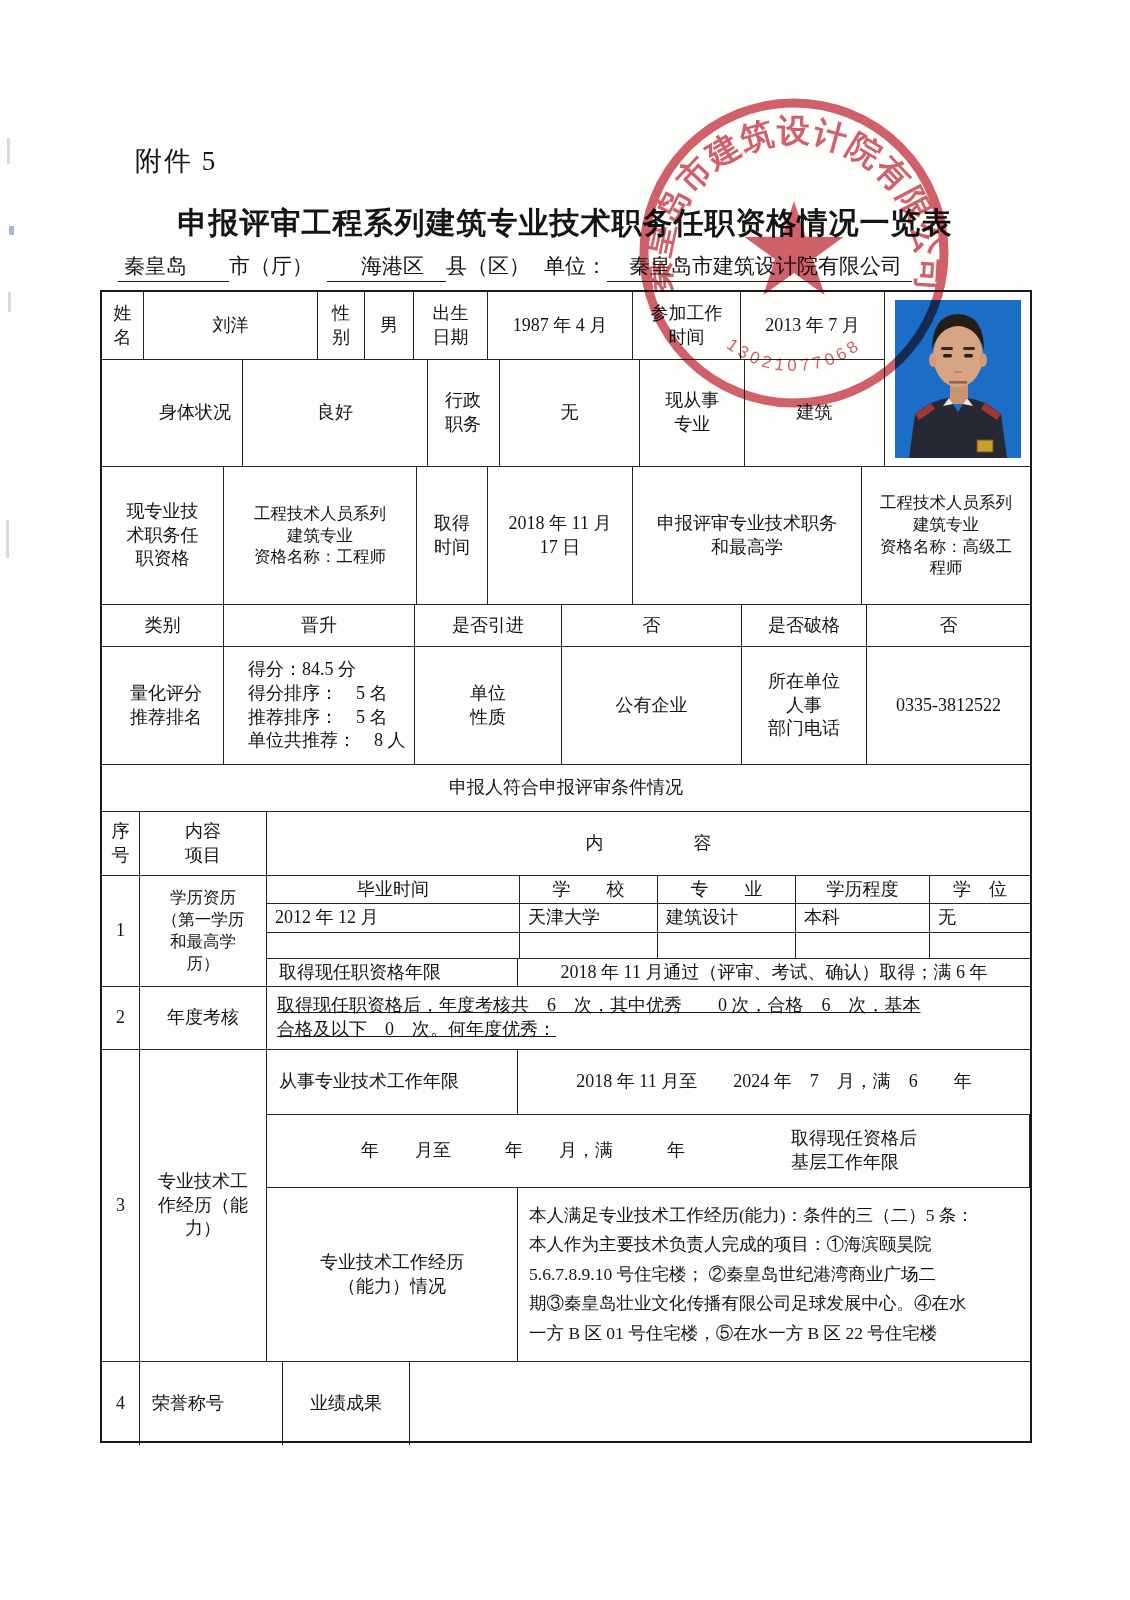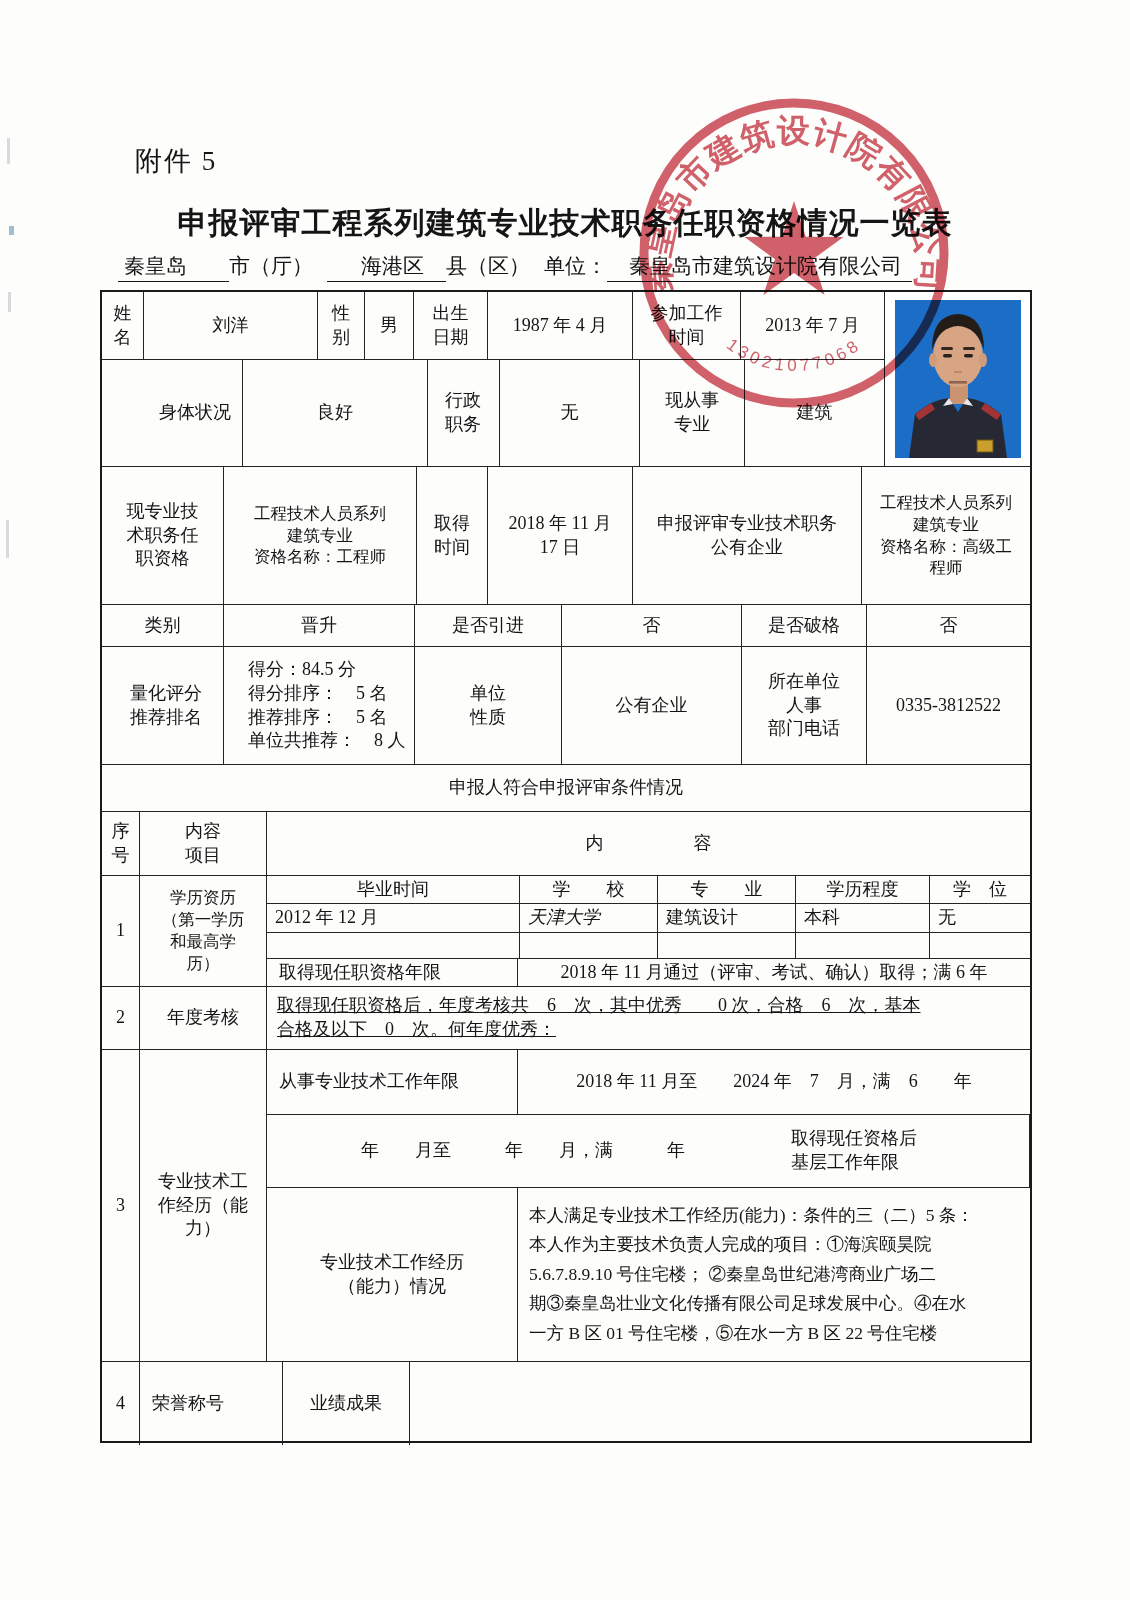--- a/index.html
+++ b/index.html
@@ -107,21 +107,21 @@
 术职务任
 职资格</div>
     <div class="c sm" style="width:193px;">工程技术人员系列
 建筑专业
 资格名称：工程师</div>
     <div class="c" style="width:71px;">取得
 时间</div>
     <div class="c" style="width:145px;">2018 年 11 月
 17 日</div>
     <div class="c" style="width:229px;">申报评审专业技术职务
-公有企业</div>
+和最高学</div>
     <div class="c nr sm" style="width:168px;">工程技术人员系列
 建筑专业
 资格名称：高级工
 程师</div>
   </div>
 
   <div class="row" style="height:42px;">
     <div class="c" style="width:122px;">类别</div>
     <div class="c" style="width:191px;">晋升</div>
     <div class="c" style="width:147px;">是否引进</div>
@@ -167,21 +167,21 @@
     <div style="width:763px;">
       <div class="row" style="height:28px;">
         <div class="c" style="width:253px;">毕业时间</div>
         <div class="c" style="width:138px;">学　　校</div>
         <div class="c" style="width:138px;">专　　业</div>
         <div class="c" style="width:134px;">学历程度</div>
         <div class="c nr" style="width:100px;">学　位</div>
       </div>
       <div class="row" style="height:29px;">
         <div class="c la" style="width:253px;padding-left:8px;">2012 年 12 月</div>
-        <div class="c la" style="width:138px;padding-left:8px;font-style:italic;">天津大学</div>
+        <div class="c la" style="width:138px;padding-left:8px;">天津大学</div>
         <div class="c la" style="width:138px;padding-left:8px;">建筑设计</div>
         <div class="c la" style="width:134px;padding-left:8px;">本科</div>
         <div class="c nr la" style="width:100px;padding-left:8px;">无</div>
       </div>
       <div class="row" style="height:26px;">
         <div class="c" style="width:253px;"></div>
         <div class="c" style="width:138px;"></div>
         <div class="c" style="width:138px;"></div>
         <div class="c" style="width:134px;"></div>
         <div class="c nr" style="width:100px;"></div>

